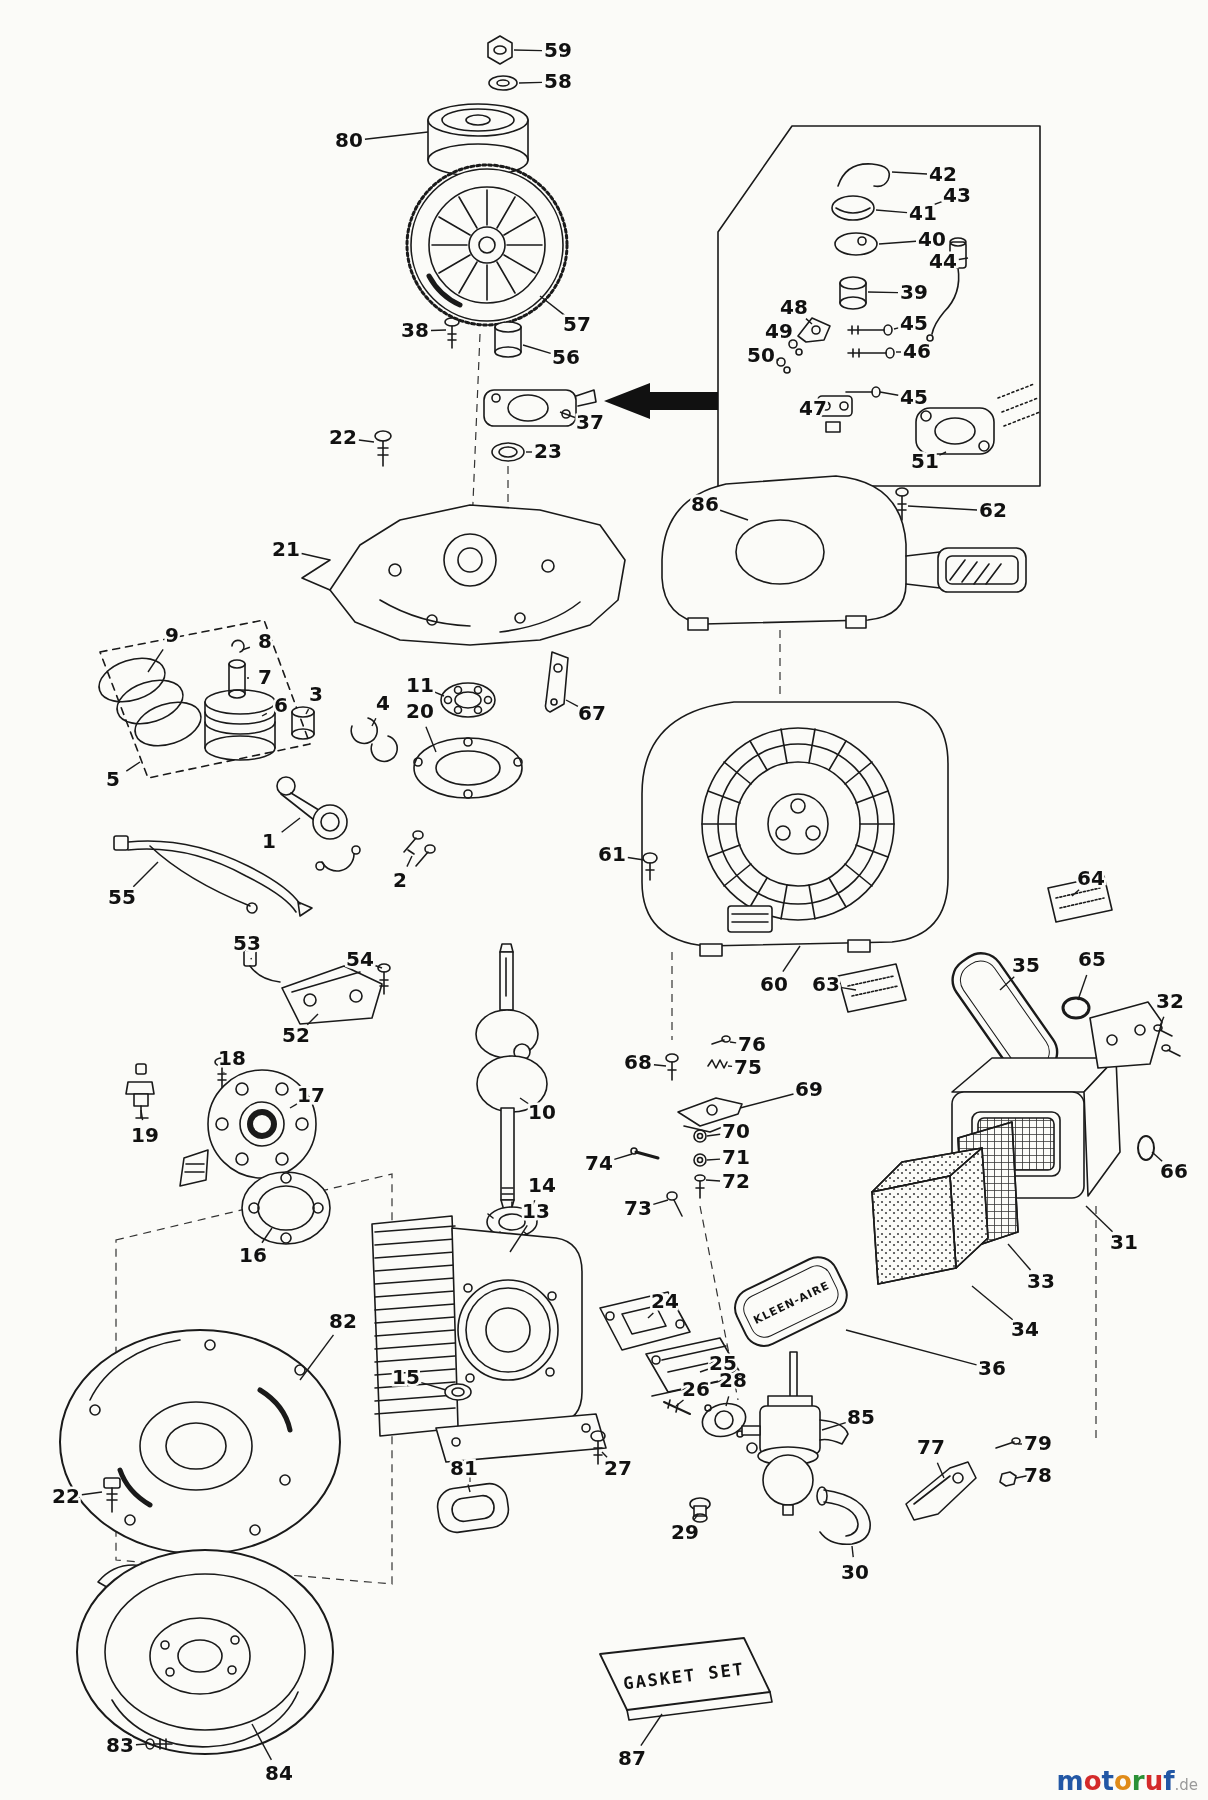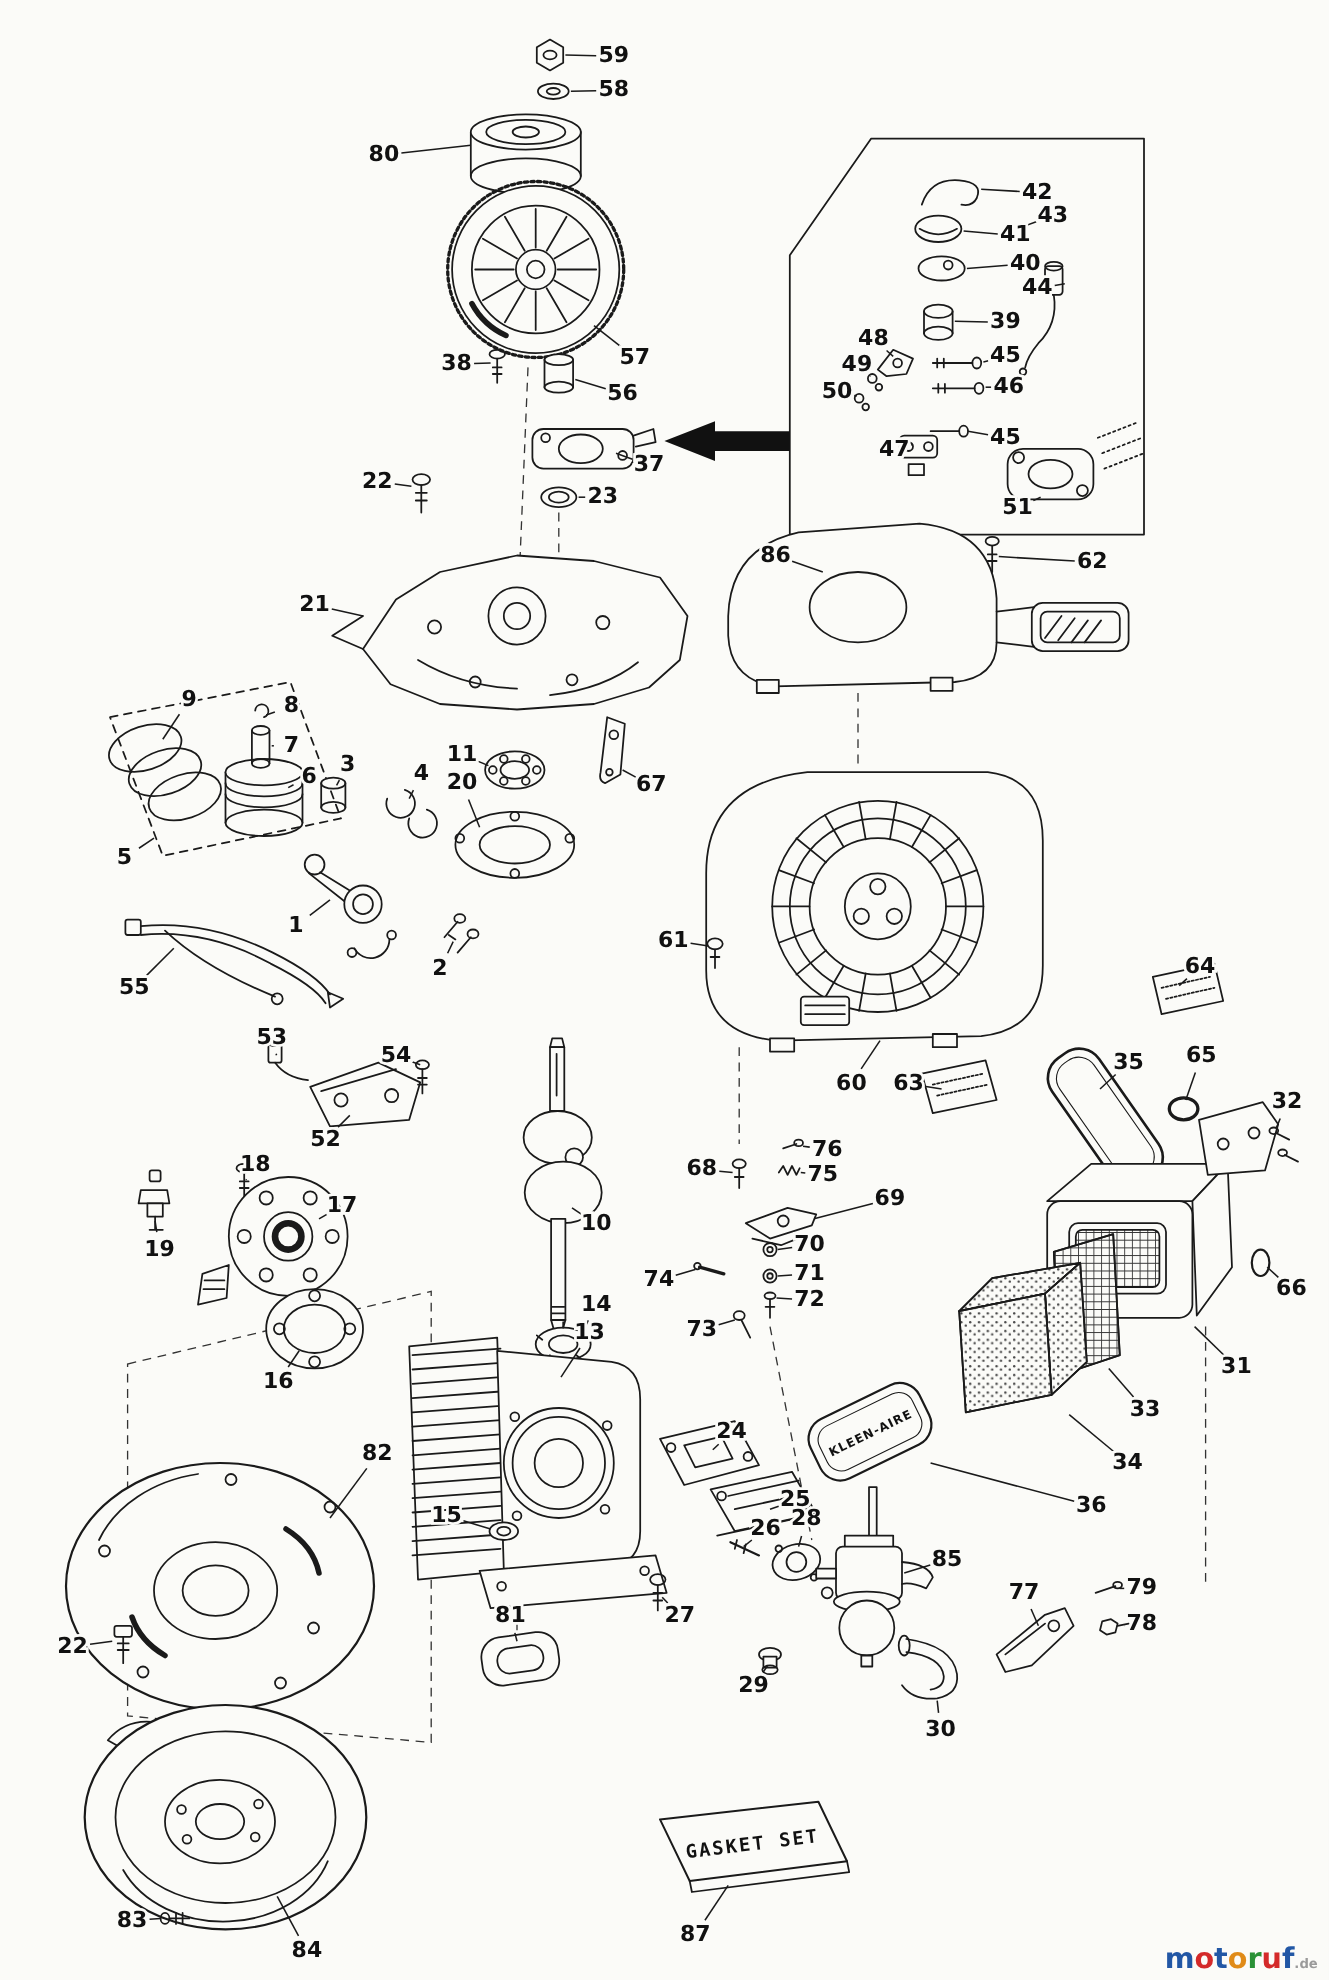--- a/index.html
+++ b/index.html
@@ -10,21 +10,21 @@
   #part-labels text{
     font:bold 20px "DejaVu Sans",sans-serif;
     fill:#111;stroke:#fbfbf8;stroke-width:5px;paint-order:stroke;
     text-anchor:middle;dominant-baseline:middle;
   }
   #leader-lines line{stroke:#1a1a1a;stroke-width:1.4;}
   .gasket-text{font:bold 17px "DejaVu Sans Mono",monospace;letter-spacing:2px;fill:#111;text-anchor:middle;}
   .kleen-text{font:bold 11px "DejaVu Sans",sans-serif;letter-spacing:1px;fill:#111;text-anchor:middle;}
   #watermark{position:absolute;right:10px;bottom:4px;font-weight:bold;font-size:26px;
              font-family:"DejaVu Sans",sans-serif;letter-spacing:0;}
-  #watermark .wm-suffix{font-size:12px;font-weight:bold;}
+  #watermark .wm-suffix{font-size:15px;font-weight:normal;}
 </style>
 </head>
 <body>
 
 <div id="diagram-wrap">
 <svg id="diagram-svg" width="1208" height="1800" viewBox="0 0 1208 1800" xmlns="http://www.w3.org/2000/svg">
   <defs>
     <pattern id="dots" width="8" height="8" patternUnits="userSpaceOnUse">
       <circle cx="2" cy="2" r="1.1" fill="#444"></circle>
       <circle cx="6" cy="5" r="1.1" fill="#444"></circle>

